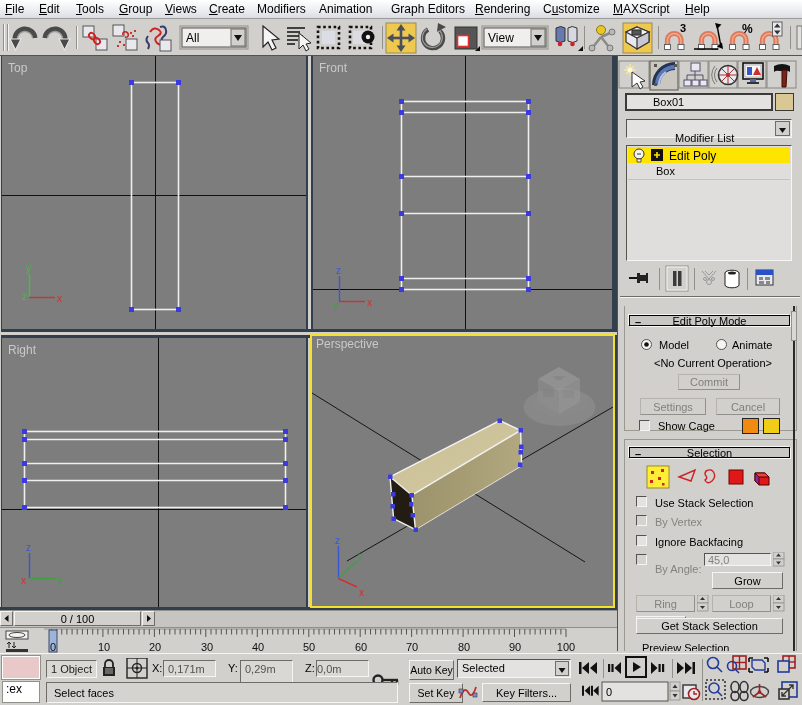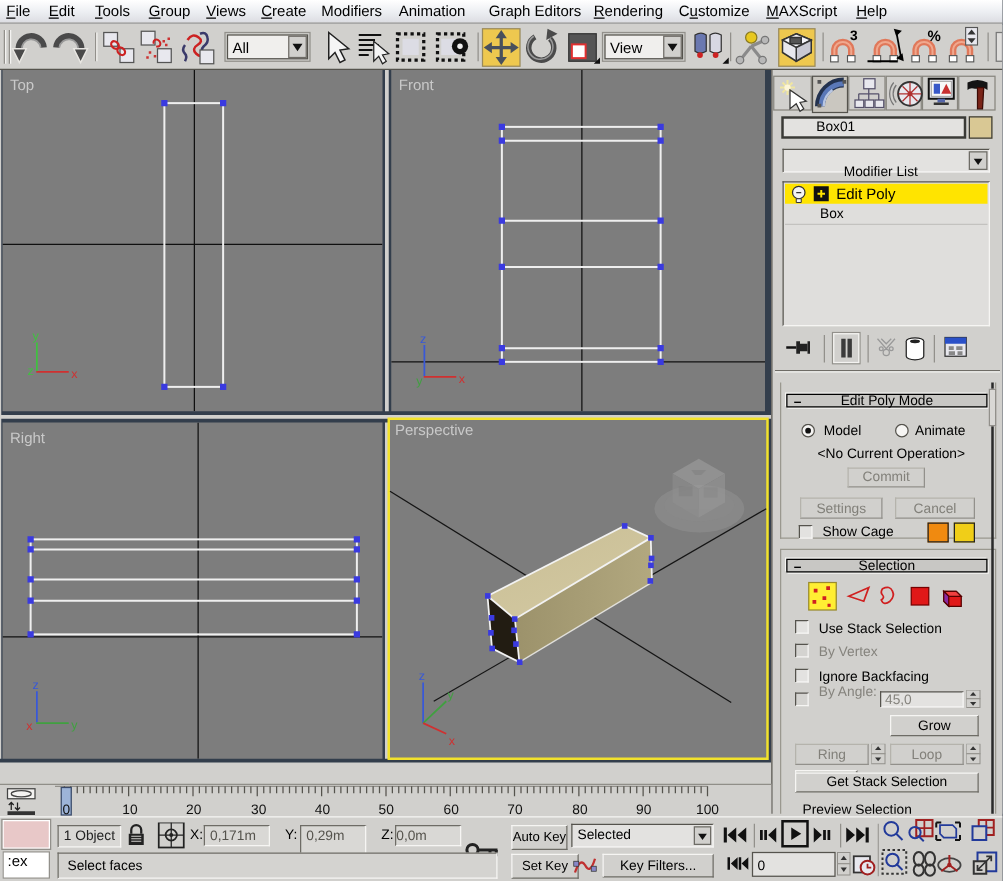--- a/index.html
+++ b/index.html
@@ -567,21 +567,21 @@
         <polygon points="4,5 8,9 8,17 4,13" fill="#8a28a0" stroke="#500"></polygon>
       </g>
     </svg>
     <div class="cb" style="left:18px;top:440px;"></div>
     <div class="lbl" style="left:37px;top:441px;">Use Stack Selection</div>
     <div class="cb" style="left:18px;top:459px;background:#d4d3d0;"></div>
     <div class="lbl dis" style="left:37px;top:460px;">By Vertex</div>
     <div class="cb" style="left:18px;top:479px;"></div>
     <div class="lbl" style="left:37px;top:480px;">Ignore Backfacing</div>
     <div class="cb" style="left:18px;top:498px;background:#d4d3d0;"></div>
-    <div class="lbl dis" style="left:37px;top:492px;">By Angle:</div>
+    <div class="lbl dis" style="left:37px;top:507px;">By Angle:</div>
     <div class="field" style="left:86px;top:497px;width:67px;height:13px;"></div>
     <div class="lbl dis" style="left:90px;top:498px;">45,0</div>
     <svg width="12" height="15" style="position:absolute;left:155px;top:496px">
         <rect x="0" y="0" width="11" height="7" fill="#d1d0cd" stroke="#92908b" stroke-width="0.8"></rect>
         <rect x="0" y="7" width="11" height="7" fill="#d1d0cd" stroke="#92908b" stroke-width="0.8"></rect>
         <path d="M 3 4.5 l 5 0 l -2.5 -3 z" fill="#333"></path>
         <path d="M 3 9.5 l 5 0 l -2.5 3 z" fill="#333"></path>
       </svg>
     <div class="btn" style="left:18px;top:516px;width:50px;height:17px;line-height:16px;margin-top:44px;">Shrink</div>
     <div class="btn" style="left:94px;top:516px;width:71px;height:17px;line-height:16px;text-align:center;">Grow</div>
@@ -597,20 +597,30 @@
         <rect x="0" y="0" width="11" height="8" fill="#d1d0cd" stroke="#92908b" stroke-width="0.8"></rect>
         <rect x="0" y="8" width="11" height="8" fill="#d1d0cd" stroke="#92908b" stroke-width="0.8"></rect>
         <path d="M 3 5 l 5 0 l -2.5 -3 z" fill="#333"></path>
         <path d="M 3 11 l 5 0 l -2.5 3 z" fill="#333"></path>
       </svg>
     <div class="btn" style="left:18px;top:562px;width:147px;height:16px;line-height:15px;">Get Stack Selection</div>
     <div class="lbl" style="left:24px;top:586px;">Preview Selection</div>
 
     <div class="abs" style="left:175px;top:250px;width:2px;height:347px;background:#2a2a2a;"></div>
     <div class="abs" style="left:173px;top:255px;width:6px;height:30px;background:#d9d8d5;border:1px solid #92908b;"></div>
+  </div>
+  <div id="timeslider" class="abs">
+    <div class="abs" style="left:0;top:0;width:617px;height:17px;border-top:1px solid #92908b;background:#c6c5c2;"></div>
+    <div class="btn" style="left:0px;top:1px;width:13px;height:15px;"><svg width="11" height="13">
+          <path d="M 7.5 3 L 3.5 6.5 L 7.5 10 Z" fill="#111"></path>
+        </svg></div>
+    <div class="btn" style="left:14px;top:1px;width:127px;height:15px;line-height:14px;">0 / 100</div>
+    <div class="btn" style="left:142px;top:1px;width:13px;height:15px;"><svg width="11" height="13">
+          <path d="M 4 3 L 8 6.5 L 4 10 Z" fill="#111"></path>
+        </svg></div>
   </div>
   <div id="ruler" class="abs">
     <svg width="617" height="26" style="position:absolute;left:0;top:0">
       <rect x="0" y="0" width="617" height="26" fill="#d1d0cd"></rect>
       <g transform="translate(6,3)">
         <rect x="0" y="0" width="22" height="8" fill="#f4f3f1" stroke="#444"></rect>
         <ellipse cx="11" cy="4" rx="8" ry="2.5" fill="none" stroke="#444"></ellipse>
         <path d="M 3 11 l 0 6 M 1 13 l 2 -2 l 2 2 M 8 17 l 0 -6 M 6 15 l 2 2 l 2 -2" stroke="#222" fill="none"></path>
         <rect x="0" y="18" width="22" height="3" fill="#333"></rect>
       </g>

